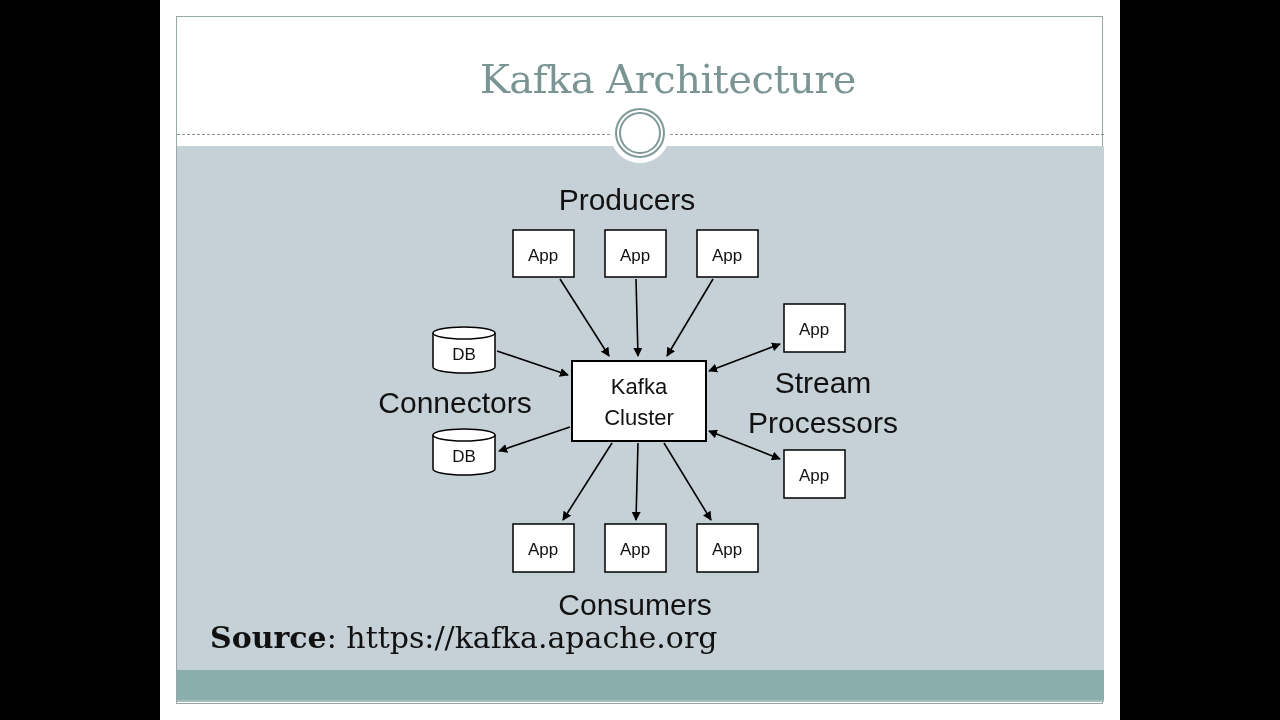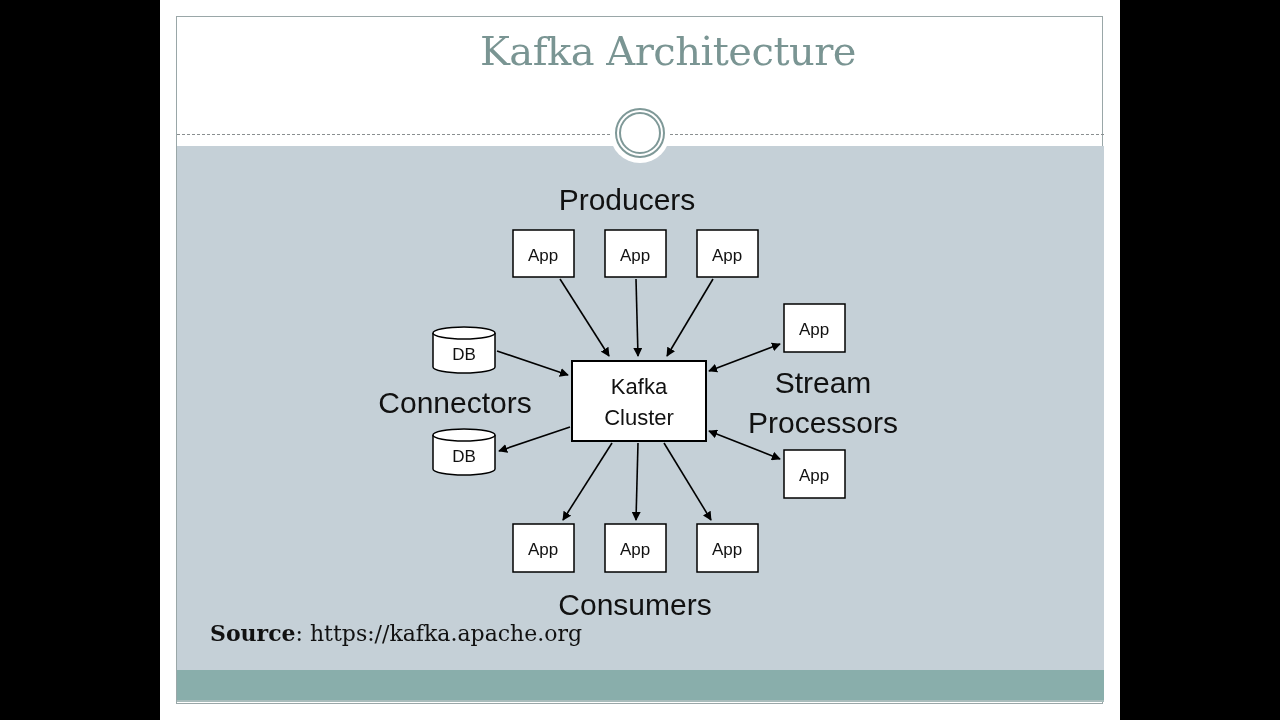--- a/index.html
+++ b/index.html
@@ -1,29 +1,29 @@
 <!DOCTYPE html>
 <html><head>
 <meta charset="utf-8">
 <style>
   html, body { margin:0; padding:0; }
   body { width:1280px; height:720px; background:#000; position:relative; overflow:hidden; }
   .slide { position:absolute; left:160px; top:0; width:960px; height:720px; background:#ffffff; }
   .frame { position:absolute; left:16px; top:16px; width:927px; height:688px; border:1px solid #9aa7a8; background:#fff; box-sizing:border-box; }
-  .title { position:absolute; left:0; width:1016px; top:28px; text-align:center;
+  .title { position:absolute; left:0; width:1016px; top:56px; text-align:center;
     font-family:"DejaVu Serif", serif; font-size:40px; color:#7a9593; letter-spacing:-0.5px; }
   .dash { position:absolute; top:134px; height:0; border-top:1px dashed #8a8f90; }
   .band { position:absolute; left:17px; top:146px; width:927px; height:524px; background:#c5d0d7; }
   .footer { position:absolute; left:17px; top:670px; width:927px; height:32px; background:#89aeab; border-bottom:2px solid #a8bcbb; box-sizing:border-box; }
   .ring-bg { position:absolute; left:450px; top:103px; width:60px; height:60px; border-radius:50%; background:#fff; }
   .ring { position:absolute; left:455px; top:108px; width:46px; height:46px; border-radius:50%; border:2px solid #7f9998; }
   .ring-inner { position:absolute; left:459px; top:112px; width:38px; height:38px; border-radius:50%; border:2px solid #7f9998; }
   svg.diagram { position:absolute; left:0; top:0; width:1280px; height:720px; }
   .lbl { font-family:"Liberation Sans", sans-serif; fill:#111; }
-  .source { position:absolute; left:210px; top:620px; font-family:"DejaVu Serif", serif; font-size:22px; color:#111; }
+  .source { position:absolute; left:210px; top:620px; font-family:"DejaVu Serif", serif; font-size:30px; color:#111; }
   .source b { font-weight:bold; }
 </style>
 </head>
 <body>
 
 <div class="slide">
   <div class="frame"></div>
   <div class="band"></div>
   <div class="footer"></div>
   <div class="dash" style="left:17px;width:433px;"></div>

